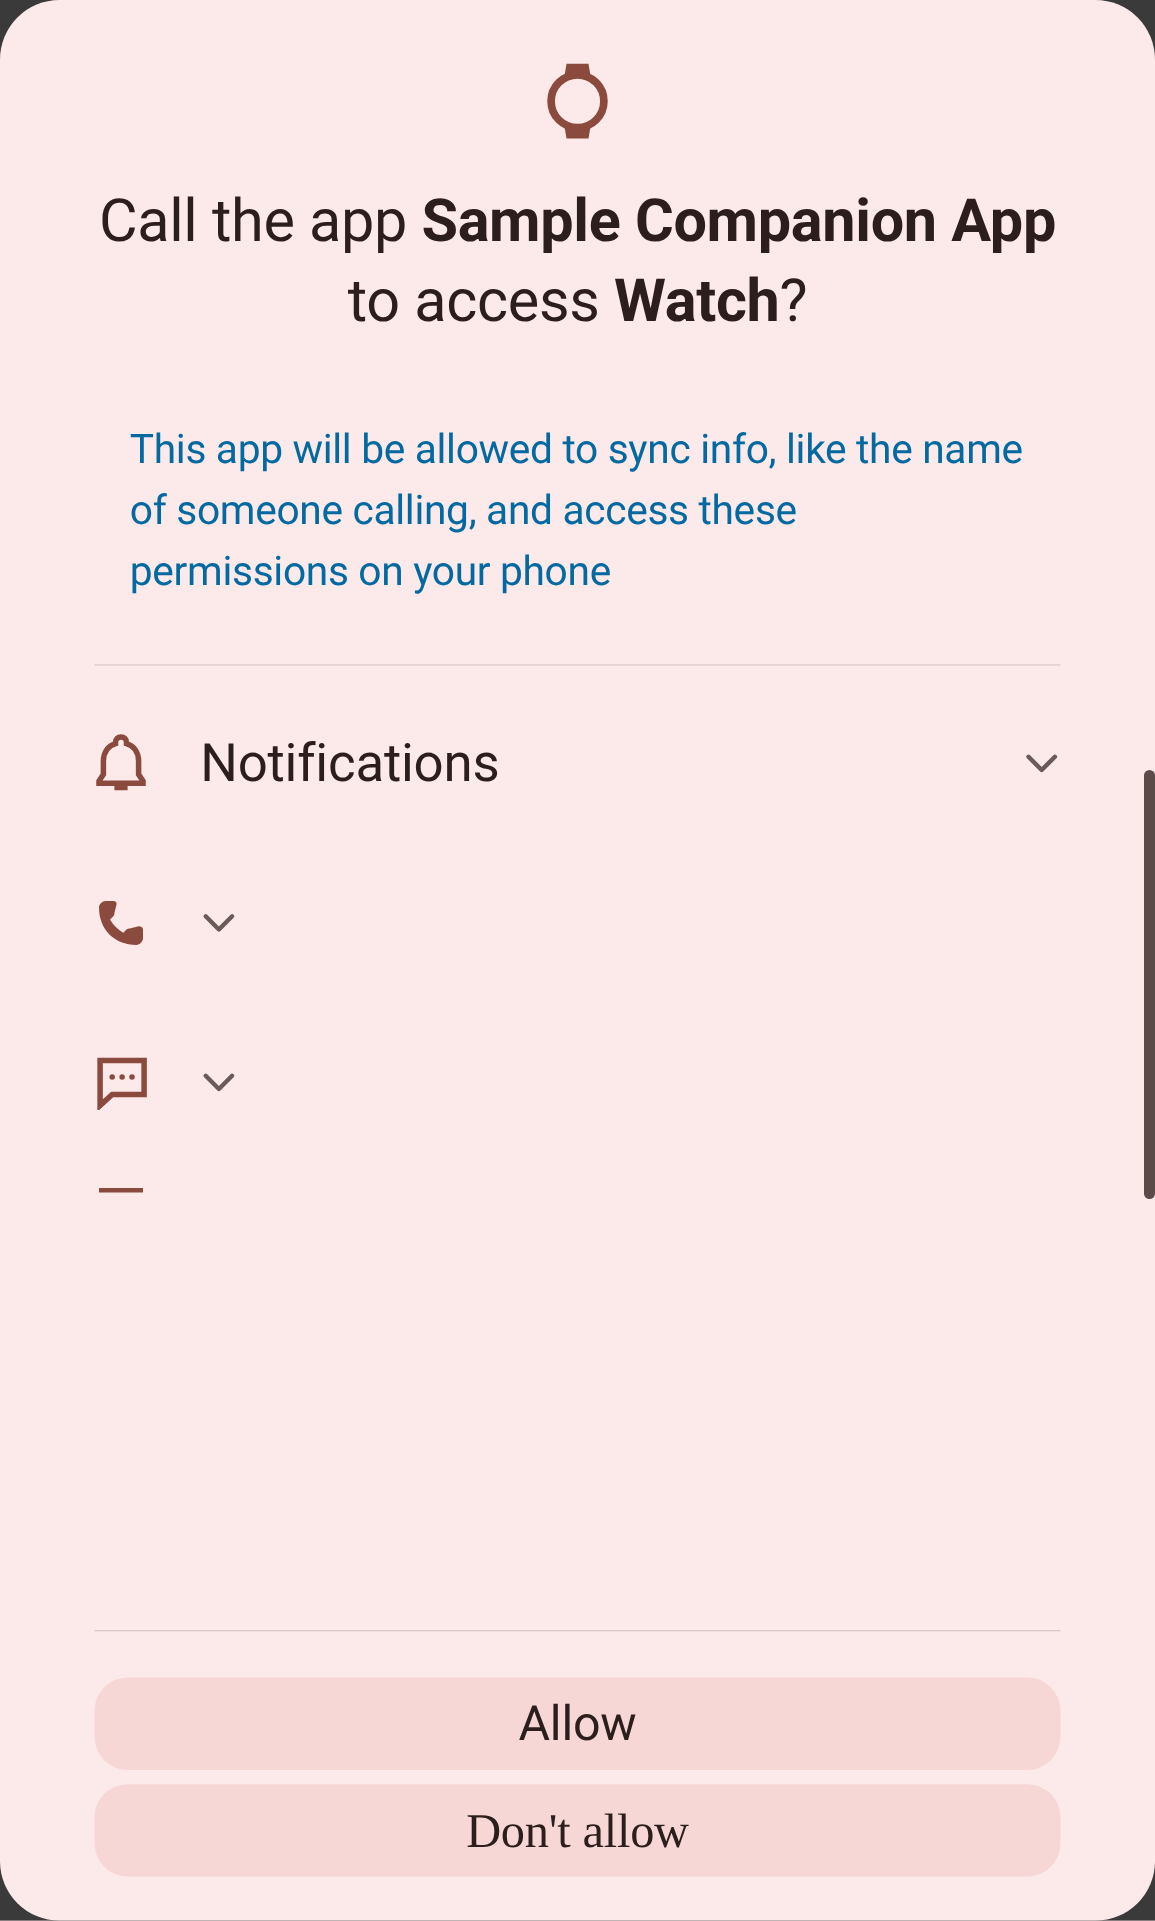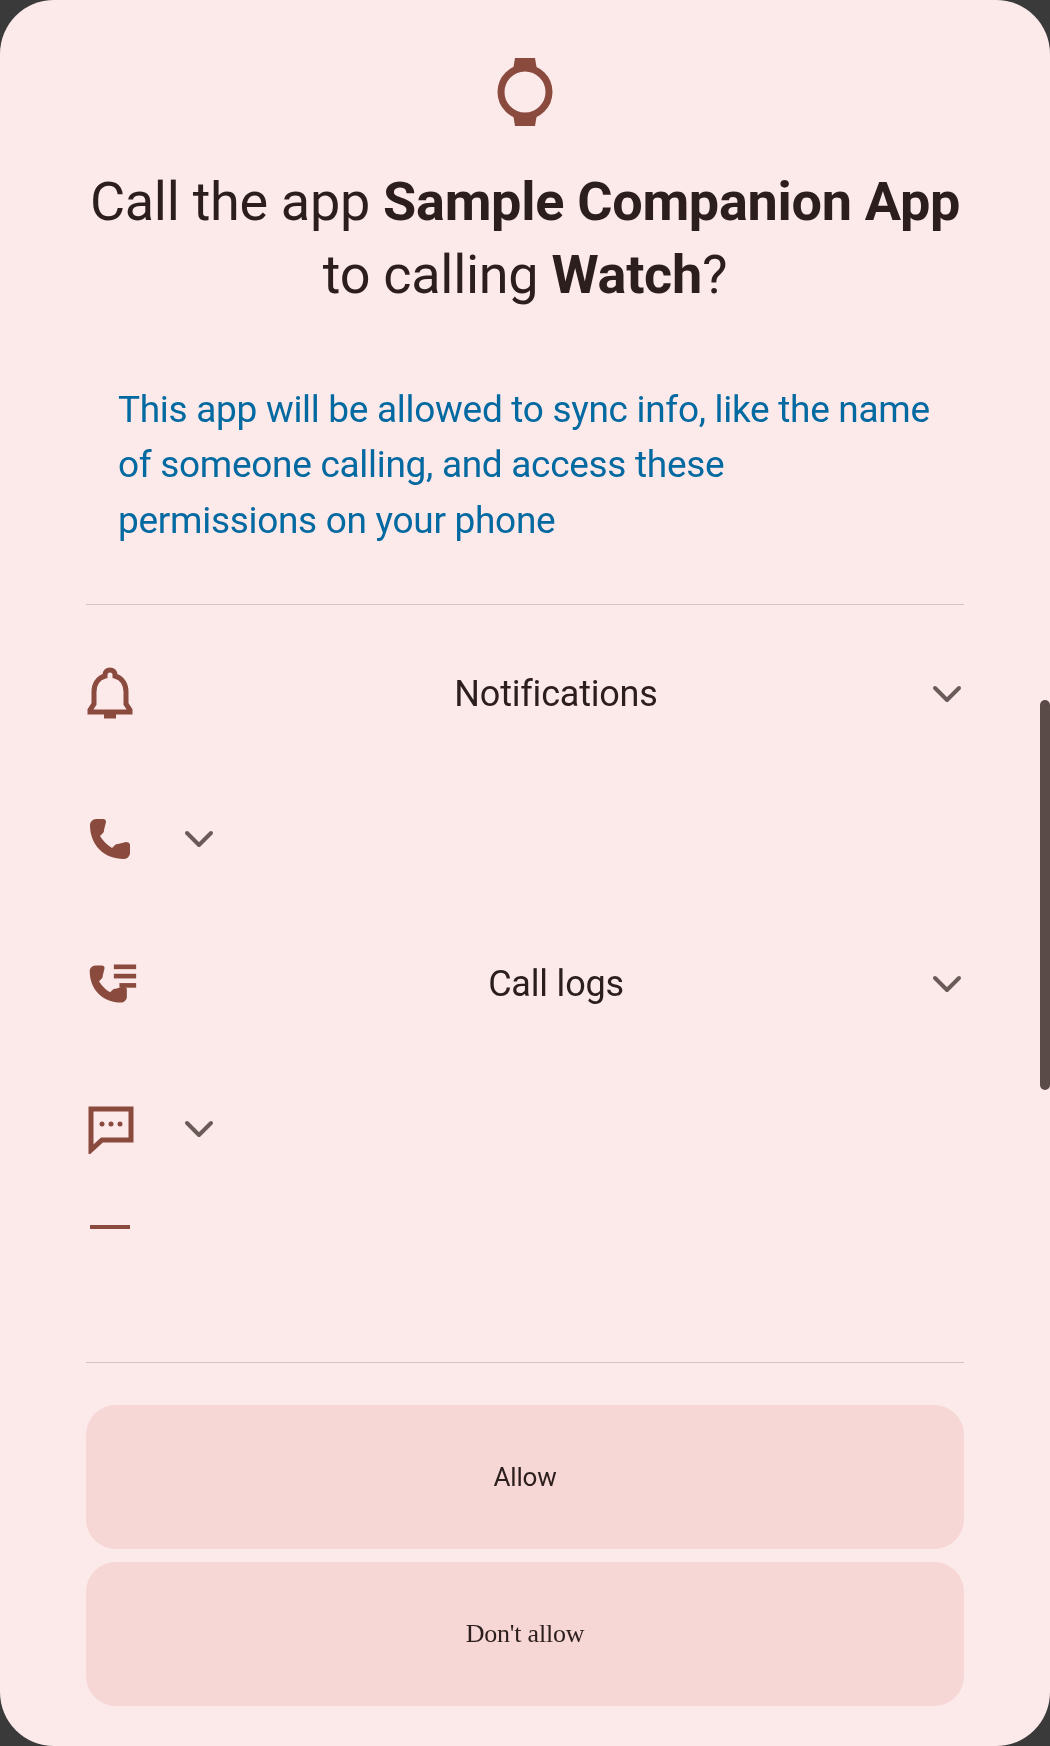--- a/index.html
+++ b/index.html
@@ -70,24 +70,23 @@
     .permission-icon-wrap {
       width: 52px;
       height: 52px;
       display: flex;
       align-items: center;
       justify-content: flex-start;
       margin-right: 44px;
     }
     .permission-label {
       flex: 1;
-      font-size: 36px;
+      font-size: 48px;
       color: #2b1e1c;
       letter-spacing: -0.2px;
-      text-align: center;
     }
     .chevron {
       width: 34px;
       height: 34px;
       display: flex;
       align-items: center;
       justify-content: center;
     }
     .permission-item-partial {
       display: flex;
@@ -106,22 +105,22 @@
     }
     .button-area {
       padding: 20px 86px 40px;
     }
     .dialog-button {
       display: block;
       width: 100%;
       background: #f6d7d6;
       border: none;
       border-radius: 30px;
-      height: 144px;
-      font-size: 26px;
+      height: 84px;
+      font-size: 44px;
       color: #2b1e1c;
       margin-bottom: 13px;
       cursor: pointer;
       font-family: inherit;
       letter-spacing: -0.2px;
     }
     .dialog-button:last-child {
       margin-bottom: 0;
       font-family: Liberation Serif, serif;
     }
@@ -138,21 +137,21 @@
 
   <div class="header-icon">
     <svg width="60" height="76" viewBox="0 0 60 76" fill="none">
       <path d="M20 4 L40 4 L42 16 L18 16 Z" fill="#8a4a3e"></path>
       <path d="M20 72 L40 72 L42 60 L18 60 Z" fill="#8a4a3e"></path>
       <circle cx="30" cy="38" r="24" stroke="#8a4a3e" stroke-width="7" fill="none"></circle>
     </svg>
   </div>
 
   <div class="title">
-    <span>Call the app </span><b>Sample Companion App</b><span> to calling </span><b>Watch</b><span>?</span>
+    <span>Call the app </span><b>Sample Companion App</b><span> to access </span><b>Watch</b><span>?</span>
   </div>
 
   <div class="description">This app will be allowed to sync info, like the name of someone calling, and access these permissions on your phone</div>
 
   <div class="divider"></div>
 
   <div class="permission-list">
 
     <div class="permission-item">
       <div class="permission-icon-wrap">
@@ -175,36 +174,20 @@
           <path d="M10 4 C7 4 4 7 4 10 C4 30 18 44 38 44 C41 44 44 41 44 38 L44 30 C44 28 42 27 40 27 L32 29 C31 29 30 29 29 30 L26 33 C21 30 17 26 14 21 L17 18 C18 17 18 16 18 15 L20 7 C20 5 19 4 17 4 Z"></path>
         </svg>
       </div>
       <div class="chevron">
         <svg width="32" height="20" viewBox="0 0 32 20">
             <path d="M4 4 L16 16 L28 4" stroke="#6a5b59" stroke-width="4" fill="none" stroke-linecap="round" stroke-linejoin="round"></path>
           </svg>
       </div>
     </div>
 
-    <div class="permission-item">
-      <div class="permission-icon-wrap">
-        <svg width="56" height="48" viewBox="0 0 56 48" fill="#8a4a3e">
-          <path d="M10 4 C7 4 4 7 4 10 C4 30 18 44 38 44 C41 44 44 41 44 38 L44 30 C44 28 42 27 40 27 L32 29 C31 29 30 29 29 30 L26 33 C21 30 17 26 14 21 L17 18 C18 17 18 16 18 15 L20 7 C20 5 19 4 17 4 Z"></path>
-          <rect x="30" y="3" width="24" height="5"></rect>
-          <rect x="30" y="13" width="24" height="5"></rect>
-          <rect x="36" y="23" width="18" height="5"></rect>
-        </svg>
-      </div>
-      <div class="permission-label">Call logs</div>
-      <div class="chevron">
-        <svg width="32" height="20" viewBox="0 0 32 20">
-            <path d="M4 4 L16 16 L28 4" stroke="#6a5b59" stroke-width="4" fill="none" stroke-linecap="round" stroke-linejoin="round"></path>
-          </svg>
-      </div>
-    </div>
 
     <div class="permission-item">
       <div class="permission-icon-wrap">
         <svg width="50" height="50" viewBox="0 0 50 50" fill="none">
           <path d="M5 5 L45 5 L45 36 L16 36 L5 46 Z" stroke="#8a4a3e" stroke-width="5" stroke-linejoin="miter"></path>
           <circle cx="16" cy="20" r="2.5" fill="#8a4a3e"></circle>
           <circle cx="25" cy="20" r="2.5" fill="#8a4a3e"></circle>
           <circle cx="34" cy="20" r="2.5" fill="#8a4a3e"></circle>
         </svg>
       </div>

